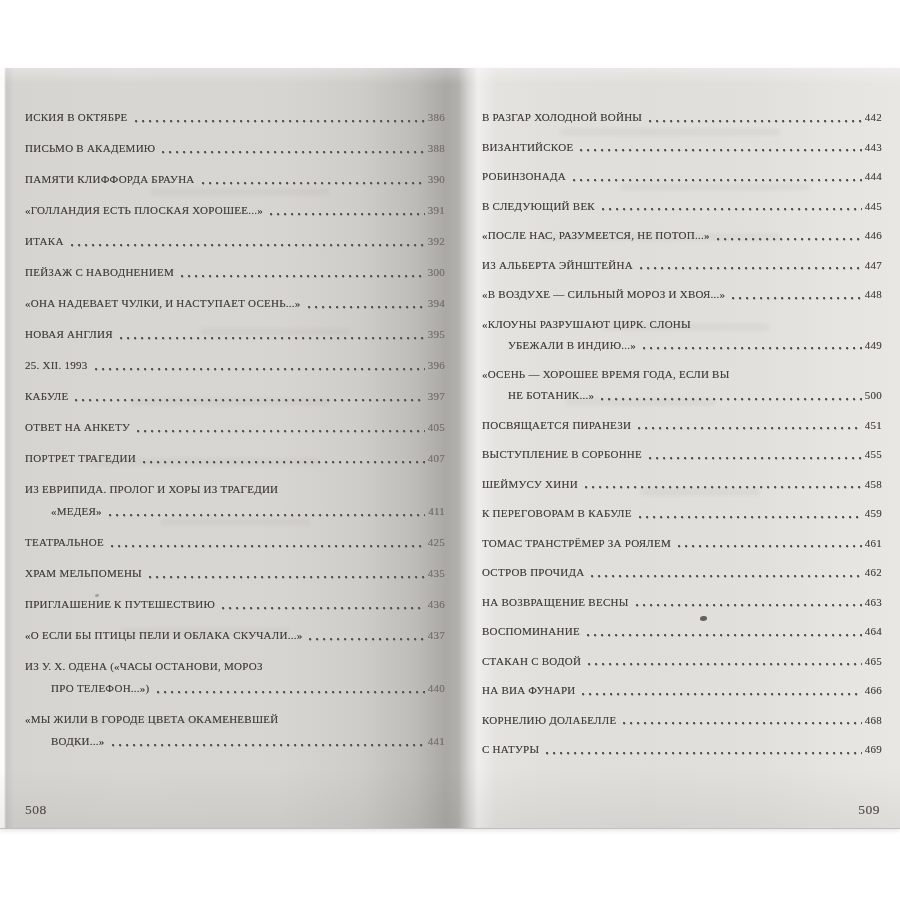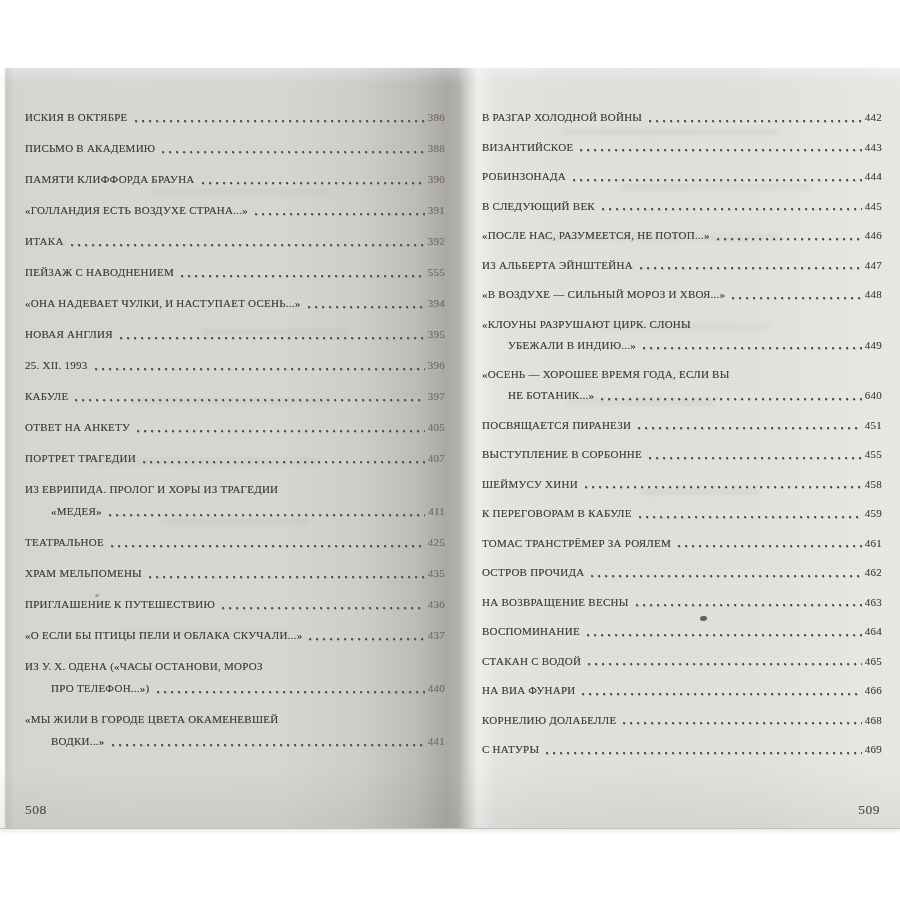--- a/index.html
+++ b/index.html
@@ -139,37 +139,37 @@
         </div>
         <div class="entry">
           <div class="line">
             <span class="title">ПАМЯТИ КЛИФФОРДА БРАУНА</span>
             <span class="leader"></span>
             <span class="pagenum">390</span>
           </div>
         </div>
         <div class="entry">
           <div class="line">
-            <span class="title">«ГОЛЛАНДИЯ ЕСТЬ ВОЗДУХЕ СТРАНА...»</span>
+            <span class="title">«ГОЛЛАНДИЯ ЕСТЬ ПЛОСКАЯ ХОРОШЕЕ...»</span>
             <span class="leader"></span>
             <span class="pagenum">391</span>
           </div>
         </div>
         <div class="entry">
           <div class="line">
             <span class="title">ИТАКА</span>
             <span class="leader"></span>
             <span class="pagenum">392</span>
           </div>
         </div>
         <div class="entry">
           <div class="line">
             <span class="title">ПЕЙЗАЖ С НАВОДНЕНИЕМ</span>
             <span class="leader"></span>
-            <span class="pagenum">555</span>
+            <span class="pagenum">300</span>
           </div>
         </div>
         <div class="entry">
           <div class="line">
             <span class="title">«ОНА НАДЕВАЕТ ЧУЛКИ, И НАСТУПАЕТ ОСЕНЬ...»</span>
             <span class="leader"></span>
             <span class="pagenum">394</span>
           </div>
         </div>
         <div class="entry">
@@ -327,21 +327,21 @@
             <span class="pagenum">449</span>
           </div>
         </div>
         <div class="entry">
           <div class="line">
             <span class="title">«ОСЕНЬ — ХОРОШЕЕ ВРЕМЯ ГОДА, ЕСЛИ ВЫ</span>
           </div>
           <div class="line cont">
             <span class="title">НЕ БОТАНИК...»</span>
             <span class="leader"></span>
-            <span class="pagenum">640</span>
+            <span class="pagenum">500</span>
           </div>
         </div>
         <div class="entry">
           <div class="line">
             <span class="title">ПОСВЯЩАЕТСЯ ПИРАНЕЗИ</span>
             <span class="leader"></span>
             <span class="pagenum">451</span>
           </div>
         </div>
         <div class="entry">

